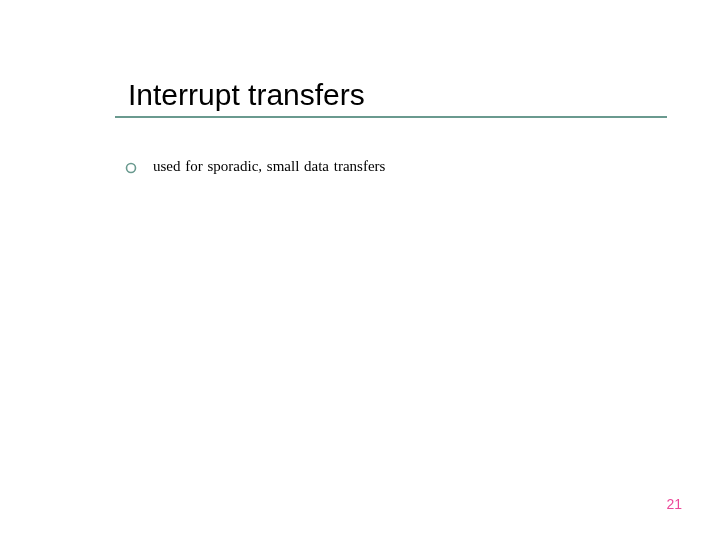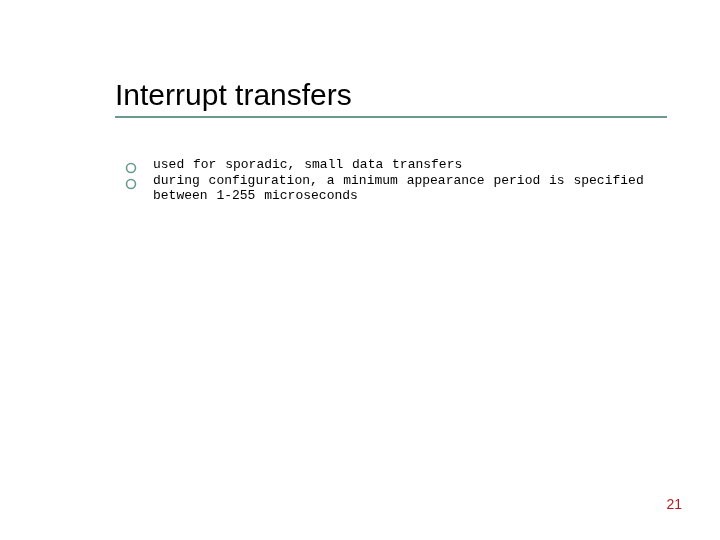--- a/index.html
+++ b/index.html
@@ -23,21 +23,21 @@
     position: absolute;
     left: 115px;
     top: 78px;
     width: 560px;
   }
   .title {
     font-family: Arial, Helvetica, sans-serif;
     font-size: 30px;
     font-weight: 400;
     color: #000;
-    margin: 0 0 4px 0;
+    margin: 0 0 4px 13px;
     letter-spacing: 0px;
   }
   .title-rule {
     border: none;
     border-top: 2px solid #6a9a8f;
     margin: 2px 0 0 0;
     width: 552px;
   }
   .body {
     position: absolute;
@@ -57,32 +57,32 @@
     display: flex;
     justify-content: flex-start;
     align-items: flex-start;
     padding-top: 4px;
   }
   .bullet-icon svg {
     display: block;
   }
   .bullet-text {
     flex: 1 1 auto;
-    font-family: Liberation Mono, monospace;
-    font-size: 13px;
+    font-family: Liberation Serif, serif;
+    font-size: 15px;
     color: #000;
     word-spacing: 1px;
   }
   .page-number {
     position: absolute;
     right: 38px;
     bottom: 28px;
     font-family: Arial, Helvetica, sans-serif;
     font-size: 14px;
-    color: #b91c1c;
+    color: #ec4899;
   }
 </style>
 </head>
 <body>
 
 <div class="slide">
 
   <div class="title-block">
     <h1 class="title">Interrupt transfers</h1>
     <hr class="title-rule">
@@ -95,27 +95,19 @@
         <svg width="12" height="12" viewBox="0 0 12 12">
             <circle cx="6" cy="6" r="4.5" fill="none" stroke="#6a9a8f" stroke-width="1.6"></circle>
           </svg>
       </span>
       <span class="bullet-text">used for sporadic, small data transfers</span>
     </div>
 
 
 
 
-    <div class="bullet-row">
-      <span class="bullet-icon">
-        <svg width="12" height="12" viewBox="0 0 12 12">
-            <circle cx="6" cy="6" r="4.5" fill="none" stroke="#6a9a8f" stroke-width="1.6"></circle>
-          </svg>
-      </span>
-      <span class="bullet-text">during configuration, a minimum appearance period is specified  between 1-255 microseconds</span>
-    </div>
 
 
   </div>
 
   <div class="page-number">21</div>
 
 </div>
 
 </body></html>

